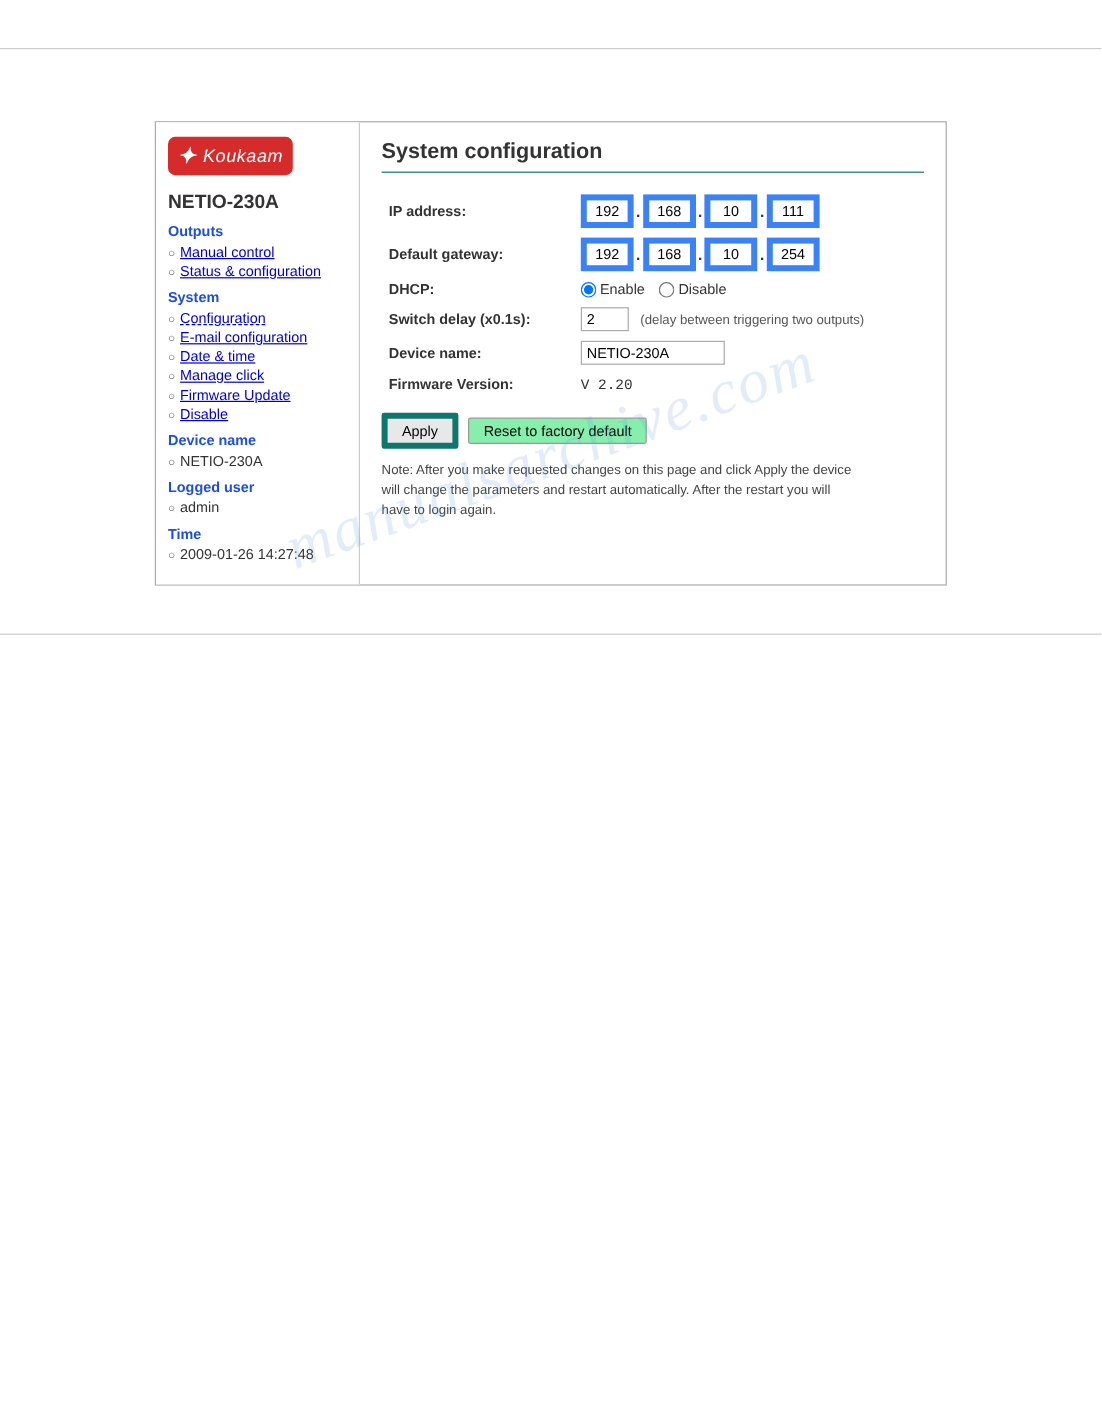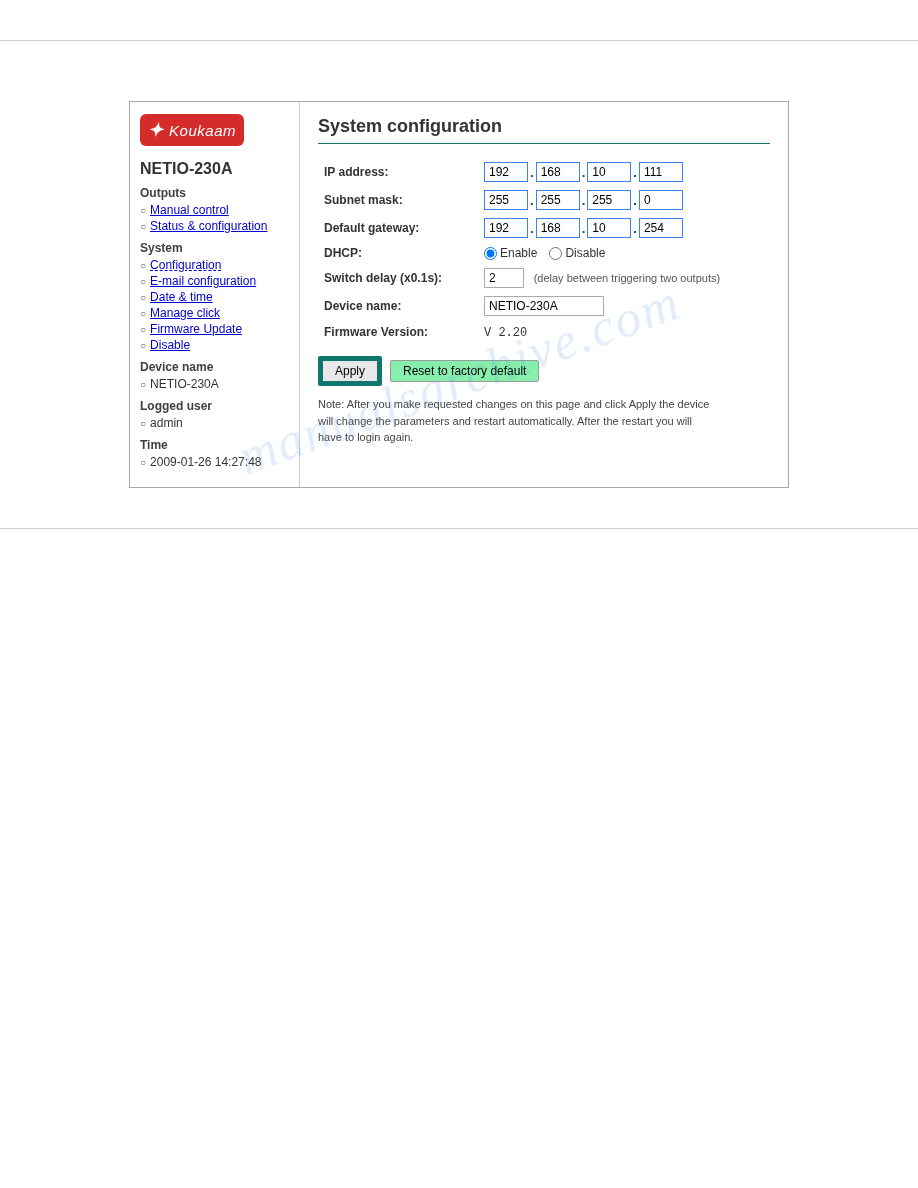--- a/index.html
+++ b/index.html
@@ -68,31 +68,31 @@
     }
     .device-title {
       font-size: 16px;
       font-weight: bold;
       color: #333;
       margin: 10px 0 8px 0;
     }
     .section-heading {
       font-size: 12px;
       font-weight: bold;
-      color: #404040;
+      color: #1d4ed8;
       margin: 8px 0 3px 0;
     }
     .sidebar-list {
       list-style: none;
       padding: 0;
       margin: 0 0 6px 0;
     }
     .sidebar-list li {
       display: flex;
-      align-items: center;
+      align-items: flex-end;
       gap: 4px;
       margin-bottom: 2px;
       font-size: 12px;
     }
     .sidebar-list li::before {
       content: "○";
       font-size: 10px;
       margin-top: 1px;
       color: #555;
       flex-shrink: 0;
@@ -135,24 +135,24 @@
       width: 160px;
       font-size: 12px;
     }
     .ip-group {
       display: flex;
       align-items: center;
       gap: 2px;
     }
     .ip-input {
       width: 44px;
-      border: 1px solid #3b82f6;
+      border: 5px solid #3b82f6;
       padding: 2px 4px;
       font-size: 12px;
-      text-align: left;
+      text-align: center;
     }
     .ip-dot {
       font-size: 13px;
       font-weight: bold;
     }
     .text-input {
       border: 1px solid #aaa;
       padding: 2px 4px;
       font-size: 12px;
       width: 120px;
@@ -323,34 +323,20 @@
                   <span class="ip-dot">.</span>
                   <input class="ip-input" type="text" value="168" style="">
                   <span class="ip-dot">.</span>
                   <input class="ip-input" type="text" value="10" style="">
                   <span class="ip-dot">.</span>
                   <input class="ip-input" type="text" value="111" style="">
                 </div>
               </td>
             </tr>
 
-            <tr>
-              <td>Subnet mask:</td>
-              <td>
-                <div class="ip-group">
-                  <input class="ip-input" type="text" value="255" style="">
-                  <span class="ip-dot">.</span>
-                  <input class="ip-input" type="text" value="255" style="">
-                  <span class="ip-dot">.</span>
-                  <input class="ip-input" type="text" value="255" style="">
-                  <span class="ip-dot">.</span>
-                  <input class="ip-input" type="text" value="0" style="">
-                </div>
-              </td>
-            </tr>
 
             <tr>
               <td>Default gateway:</td>
               <td>
                 <div class="ip-group">
                   <input class="ip-input" type="text" value="192" style="">
                   <span class="ip-dot">.</span>
                   <input class="ip-input" type="text" value="168" style="">
                   <span class="ip-dot">.</span>
                   <input class="ip-input" type="text" value="10" style="">

